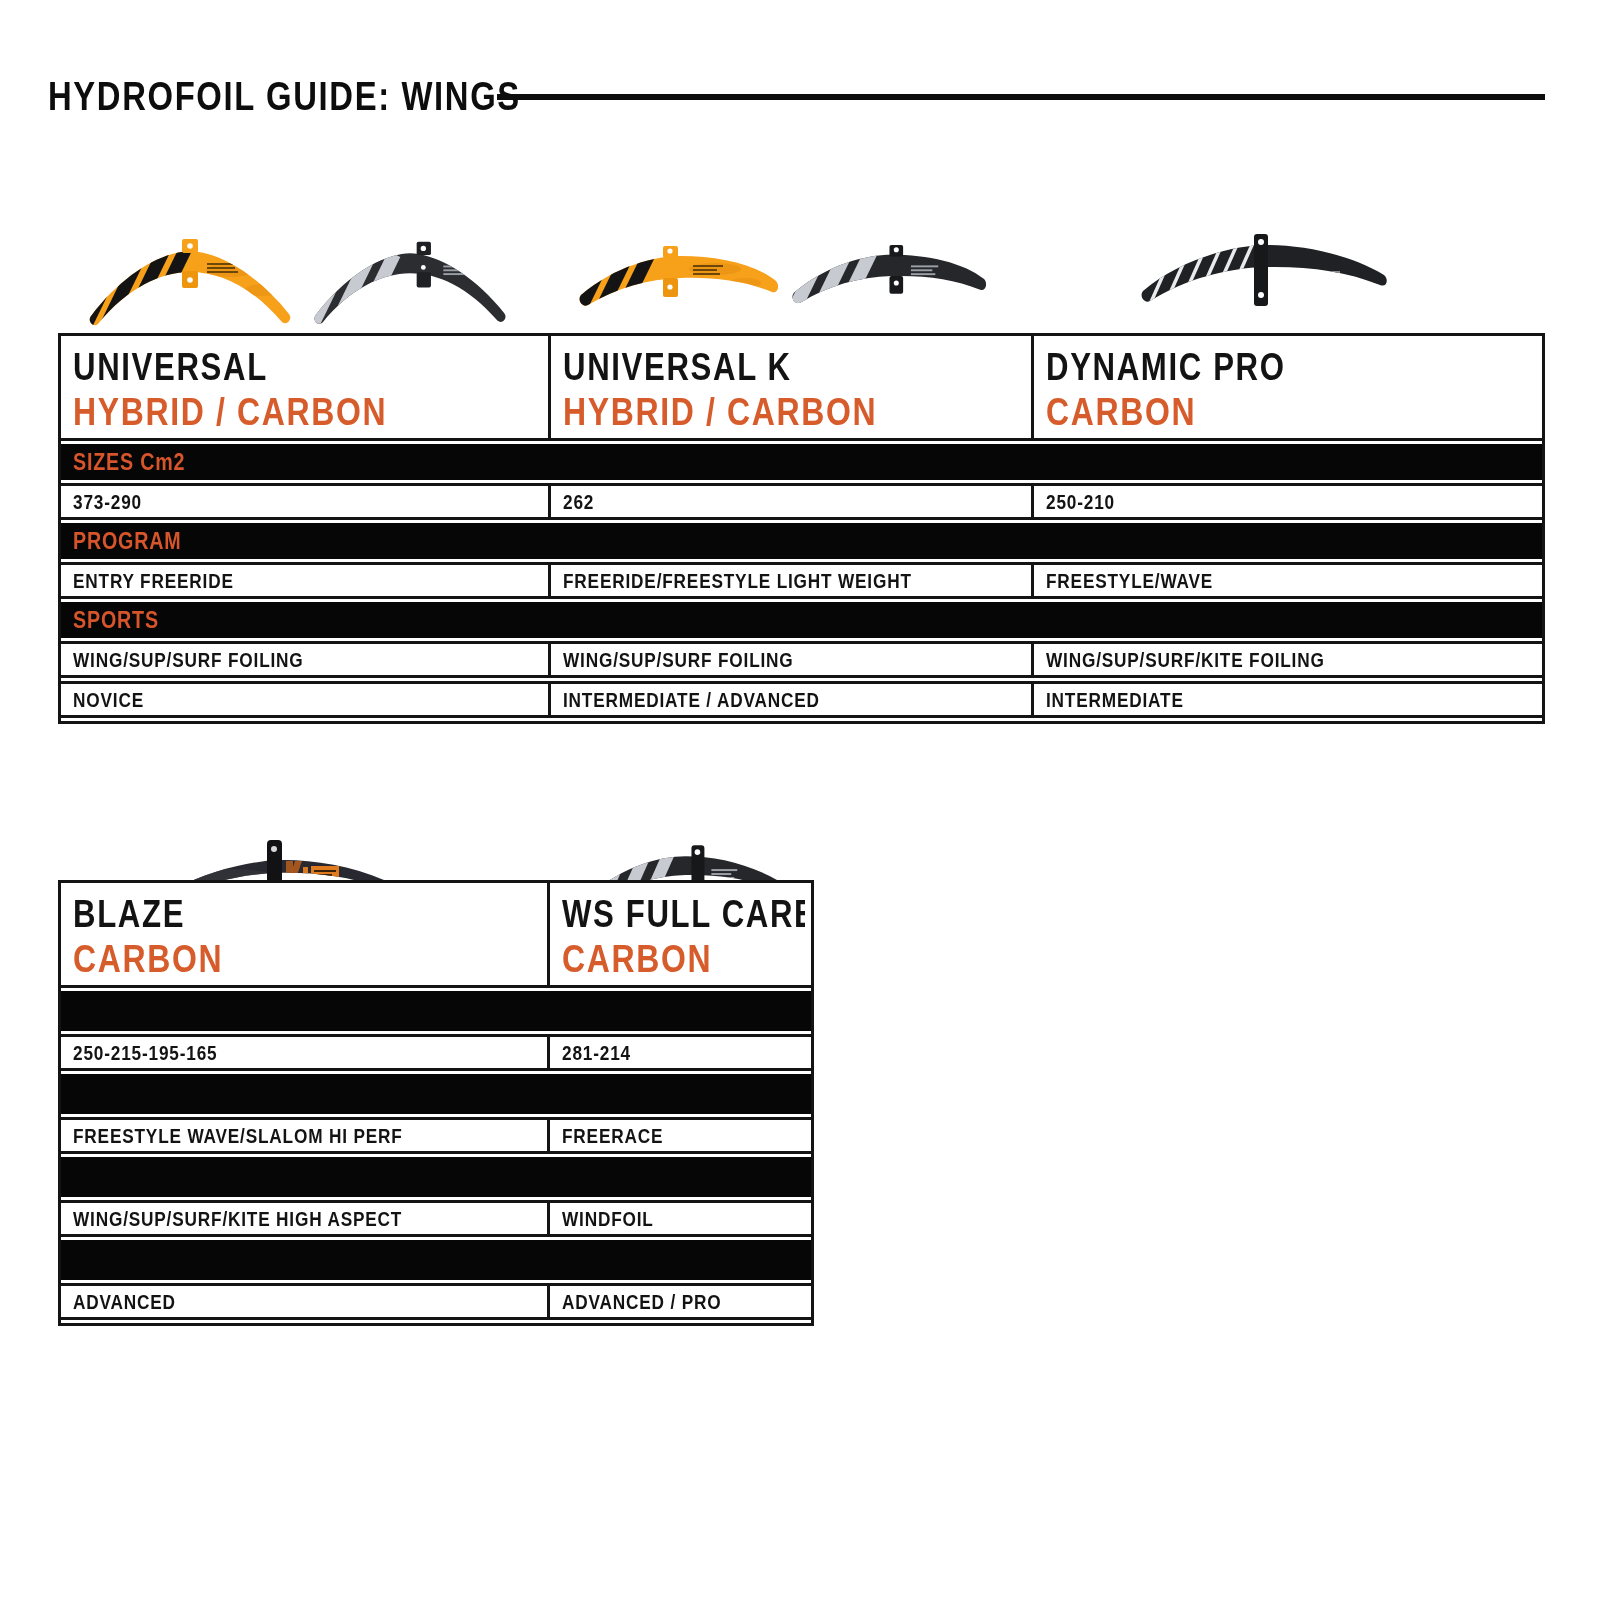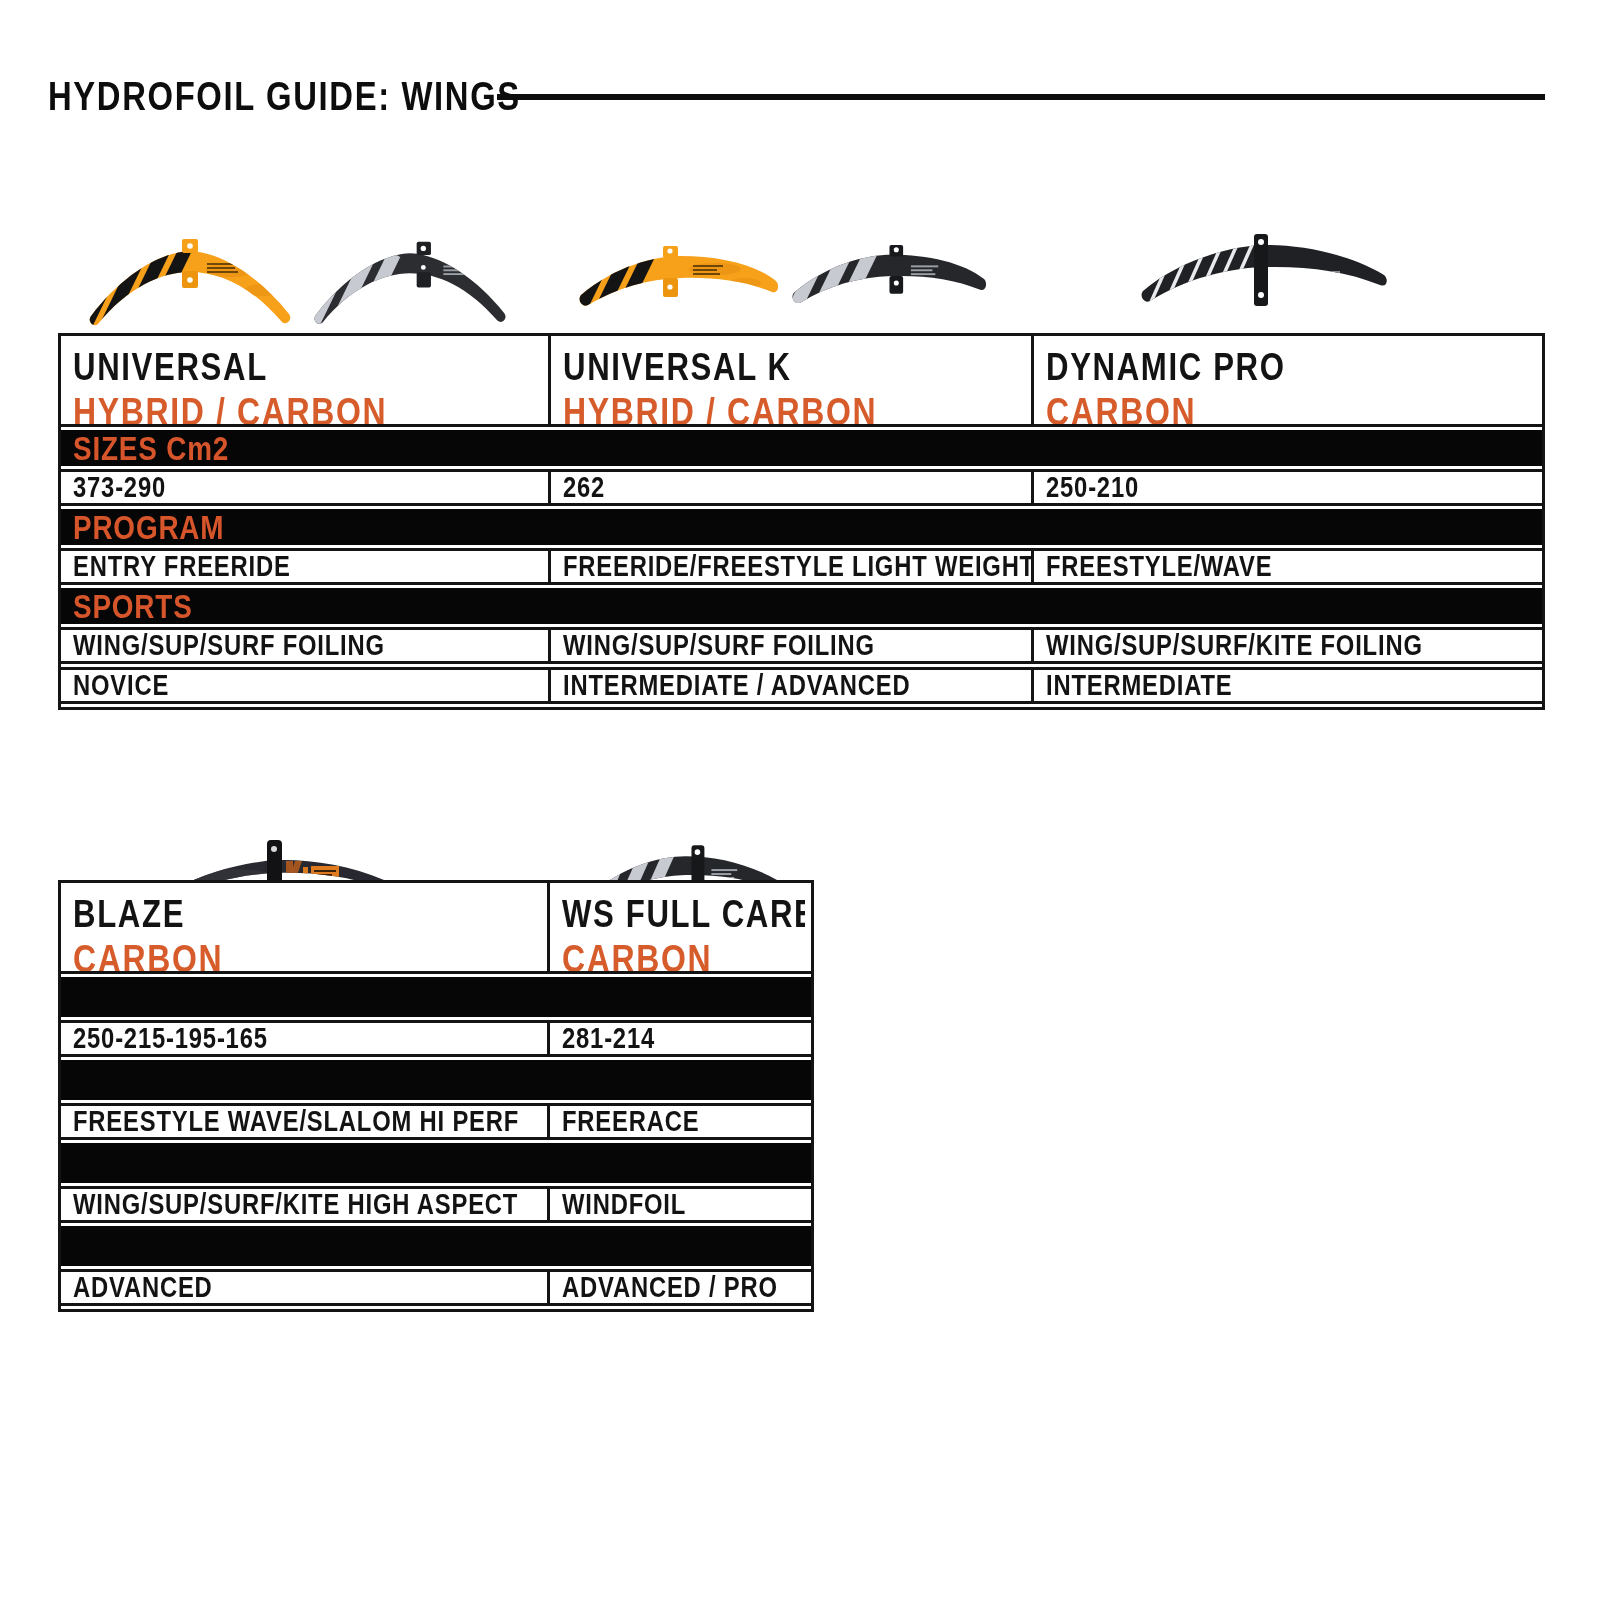--- a/index.html
+++ b/index.html
@@ -12,29 +12,29 @@
   .page-title{position:absolute;left:48px;top:76px;font-size:40px;letter-spacing:2px;color:#0d0d0d;line-height:1;}
   .title-rule{position:absolute;left:497px;top:94px;width:1048px;height:6px;background:#0d0d0d;}
 
   
   .tbl{position:absolute;border:3px solid #141414;background:#fff;box-sizing:border-box;}
   .trow{display:grid;box-sizing:border-box;}
   .t1 .trow{grid-template-columns:487px 483px 511px;}
   .t2 .trow{grid-template-columns:486px 258px;}
   .cell{box-sizing:border-box;overflow:hidden;}
   .cell + .cell{border-left:3px solid #141414;}
-  .hdr{height:91px;border-bottom:3px solid #141414;margin-bottom:3px;}
+  .hdr{height:105px;border-bottom:3px solid #141414;margin-bottom:3px;}
   .hdr .cell{padding:10px 0 0 12px;}
   .product-name{font-size:38px;letter-spacing:2px;color:#131313;line-height:1.12;}
   .product-material{font-size:39px;letter-spacing:2px;color:#d75c2c;line-height:1.2;}
   .bar{height:36px;background:#060606;display:flex;align-items:center;}
   .t2 .bar{height:40px;}
-  .bar-label{color:#d7552a;font-size:34px;letter-spacing:1px;padding-left:12px;}
+  .bar-label{color:#d7552a;font-size:24px;letter-spacing:1px;padding-left:12px;}
   .vrow{border-top:3px solid #141414;border-bottom:3px solid #141414;margin:3px 0;height:37px;}
-  .vrow .cell{display:flex;align-items:center;padding-left:12px;font-size:29px;letter-spacing:1px;color:#131313;}
+  .vrow .cell{display:flex;align-items:center;padding-left:12px;font-size:21px;letter-spacing:1px;color:#131313;}
 
   .wing{position:absolute;}
 </style>
 </head>
 <body>
 
 <div class="canvas">
 
   <div class="page-title">
     <span class="ct">HYDROFOIL GUIDE: WINGS</span>

